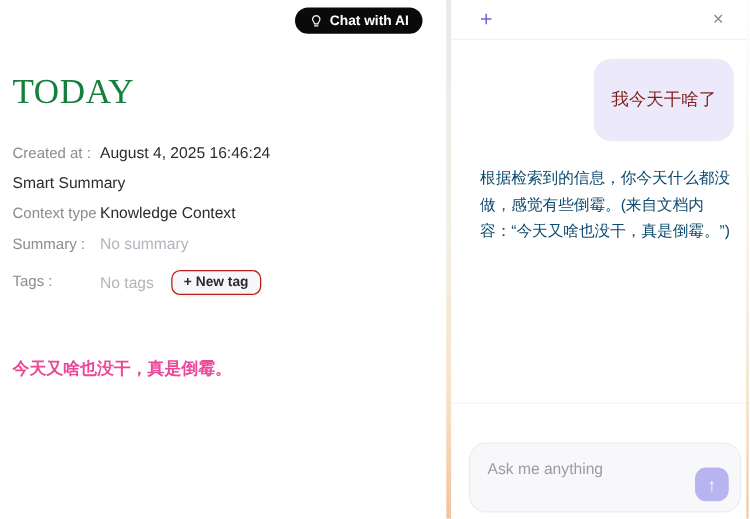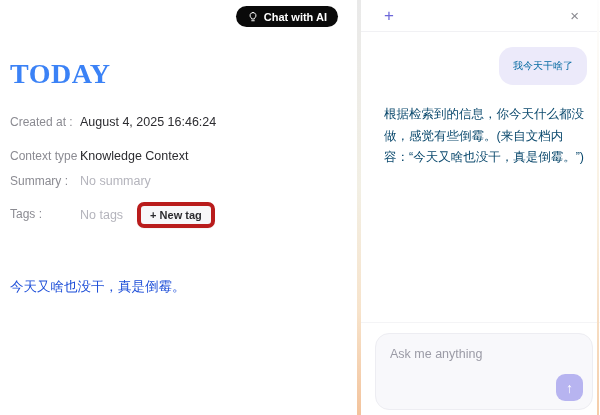--- a/index.html
+++ b/index.html
@@ -23,48 +23,48 @@
     display:flex; align-items:center; gap:5px;
     font-size:11px; font-weight:bold;
     font-family:"Liberation Sans", sans-serif;
     cursor:pointer;
   }
   .chat-ai-btn svg { display:block; }
 
   .page-title {
     margin:58px 0 0 10px;
     font-family:"Liberation Serif", serif;
-    font-size:28px; font-weight:700;
-    letter-spacing:0.5px; color:#3b82f6;
+    font-size:28px; font-weight:400;
+    letter-spacing:0.5px; color:#15803d;
   }
 
   .meta { margin:24px 0 0 10px; }
   .meta-row { display:flex; align-items:center; margin-bottom:9px; }
   .meta-label {
     width:70px; flex-shrink:0;
     color:#8b8b92; font-size:12px; line-height:1.35;
     white-space:nowrap;
   }
   .meta-row.two-line .meta-label { white-space:normal; width:70px; padding-right:16px; }
   .meta-value { font-size:12.5px; color:#2c2c30; }
   .meta-value.muted { color:#b4b4bc; }
 
   .tags-row { display:flex; align-items:center; margin-bottom:0;margin-top:12px; }
   .no-tags { font-size:12.5px; color:#b4b4bc; margin-right:14px; }
   .new-tag-btn {
     font-size:11px; color:#2c2c30; font-weight:bold;
-    background:#f7f7f9; border:4px solid #b91c1c;
+    background:#f7f7f9; border:1px solid #b91c1c;
     border-radius:7px; padding:3px 9px;
     box-shadow:0 1px 1px rgba(0,0,0,0.04);
     cursor:pointer; font-family:"Liberation Sans", sans-serif;
   }
 
   .note-body {
     margin:50px 0 0 10px;
-    font-size:13.5px; color:#1d4ed8;
+    font-size:13.5px; color:#ec4899;font-weight:bold;
   }
 
   
   .panel-border-left {
     position:absolute; left:357px; top:0; width:4px; height:415px;
     background:linear-gradient(to bottom, #e9e9e9 0%, #f2efe4 45%, #f7e3cb 75%, #f3c39c 100%);
   }
   .chat-panel {
     position:absolute; left:361px; top:0; width:239px; height:415px;
     background:#fff;
@@ -78,35 +78,35 @@
     height:32px; display:flex; align-items:center; justify-content:space-between;
     padding:0 21px 0 23px;
     border-bottom:1px solid #f1f1f4;
   }
   .new-chat-icon { color:#6c67d9; font-size:17px; font-weight:400; cursor:pointer; line-height:1; }
   .close-icon { color:#8a8a90; font-size:15px; cursor:pointer; line-height:1; }
 
   .chat-body { position:relative; }
   .msg-user {
     display:table; margin:15px 13px 0 auto;
-    background:#eceafa; color:#0369a1;
-    padding:12px 14px; border-radius:14px;
-    font-size:10px;
+    background:#eceafa; color:#7f1d1d;
+    padding:24px 14px; border-radius:14px;
+    font-size:14px;
   }
   .msg-ai {
     margin:19px 13px 0 23px;
     font-size:12.5px; color:#0c4a6e; line-height:1.72;
   }
 
   .chat-footer {
     position:absolute; left:0; right:0; bottom:0; height:93px;
     border-top:1px solid #f4f4f6;
   }
   .input-box {
-    position:absolute; left:14px; right:7px; bottom:5px; height:77px;
+    position:absolute; left:14px; right:7px; bottom:5px; height:56px;
     background:#f8f8fb; border:1px solid #ededf2; border-radius:14px;
   }
   .input-box textarea {
     position:absolute; inset:0;
     background:transparent; border:none; outline:none; resize:none;
     padding:13px 14px;
     font-family:"Liberation Sans", sans-serif;
     font-size:12.5px; color:#35353b;
   }
   .input-box textarea::placeholder { color:#9b9ba6; }
@@ -136,20 +136,21 @@
   </button>
 
   <h1 class="page-title">TODAY</h1>
 
   <div class="meta">
     <div class="meta-row">
       <div class="meta-label">Created at :</div>
       <div class="meta-value">August 4, 2025 16:46:24</div>
     </div>
     <div class="meta-row two-line">
+      <div class="meta-value">Smart Summary</div>
     </div>
     <div class="meta-row">
       <div class="meta-label">Context type :</div>
       <div class="meta-value">Knowledge Context</div>
     </div>
     <div class="meta-row">
       <div class="meta-label">Summary :</div>
       <div class="meta-value muted">No summary</div>
     </div>
     <div class="meta-row tags-row">

